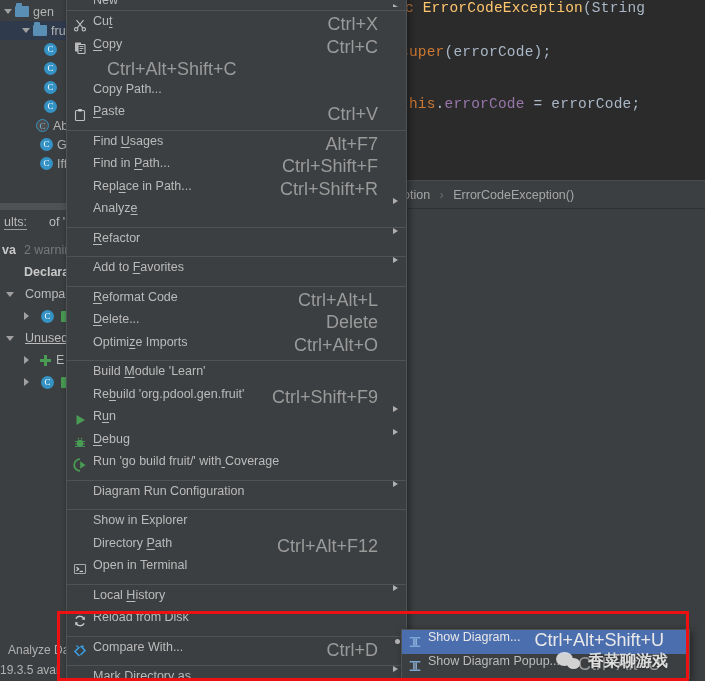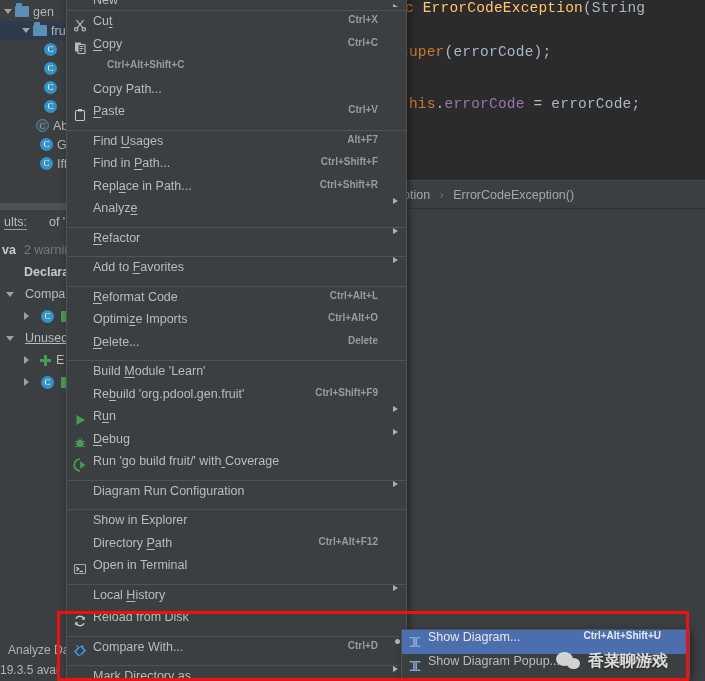--- a/index.html
+++ b/index.html
@@ -117,21 +117,21 @@
     background:#3c3f41; border:1px solid #4f5355;
     box-shadow:2px 2px 7px rgba(0,0,0,.45);
     padding:0; z-index:40;
   }
   .mi {
     position:relative; height:22.5px; display:flex; align-items:flex-start;
     padding:0 8px 0 0; cursor:default; white-space:nowrap;
   }
   .mi .ico { width:26px; flex:none; display:flex; align-items:center; justify-content:center; height:100%; }
   .mi .lbl { flex:1; color:#bbbbbb; font-size:12.5px; }
-  .mi .acc { color:#9a9a9a; font-size:10px; margin-left:14px;font-weight:bold; }
+  .mi .acc { color:#9a9a9a; font-size:18px; margin-left:14px; }
   .mi .arrow {
     width:10px; flex:none; margin-left:10px; position:relative;
   }
   .mi .arrow::after{
     content:""; position:absolute; right:0; top:-3px;
     border-top:3.5px solid transparent; border-bottom:3.5px solid transparent;
     border-left:5px solid #b0b0b0;
   }
   .mi.hl { background:#4b6eaf; }
   .mi.hl .lbl, .mi.hl .acc { color:#e8e8e8; }
@@ -382,28 +382,28 @@
       </div>
       <div class="sep-line"></div>
       <div class="mi">
         <span class="ico"></span>
         <span class="lbl"><span class="u">R</span>eformat Code</span>
         <span class="acc">Ctrl+Alt+L</span>
         <span class="arrow" style="visibility: hidden;"></span>
       </div>
       <div class="mi">
         <span class="ico"></span>
+        <span class="lbl"><span class="u">D</span>elete...</span>
+        <span class="acc">Delete</span>
+        <span class="arrow" style="visibility: hidden;"></span>
+      </div>
+      <div class="mi">
+        <span class="ico"></span>
         <span class="lbl">Optimi<span class="u">z</span>e Imports</span>
         <span class="acc">Ctrl+Alt+O</span>
-        <span class="arrow" style="visibility: hidden;"></span>
-      </div>
-      <div class="mi">
-        <span class="ico"></span>
-        <span class="lbl"><span class="u">D</span>elete...</span>
-        <span class="acc">Delete</span>
         <span class="arrow" style="visibility: hidden;"></span>
       </div>
       <div class="sep-line"></div>
       <div class="mi">
         <span class="ico"></span>
         <span class="lbl">Build <span class="u">M</span>odule 'Learn'</span>
         <span class="arrow" style="visibility: hidden;"></span>
       </div>
       <div class="mi">
         <span class="ico"></span>

